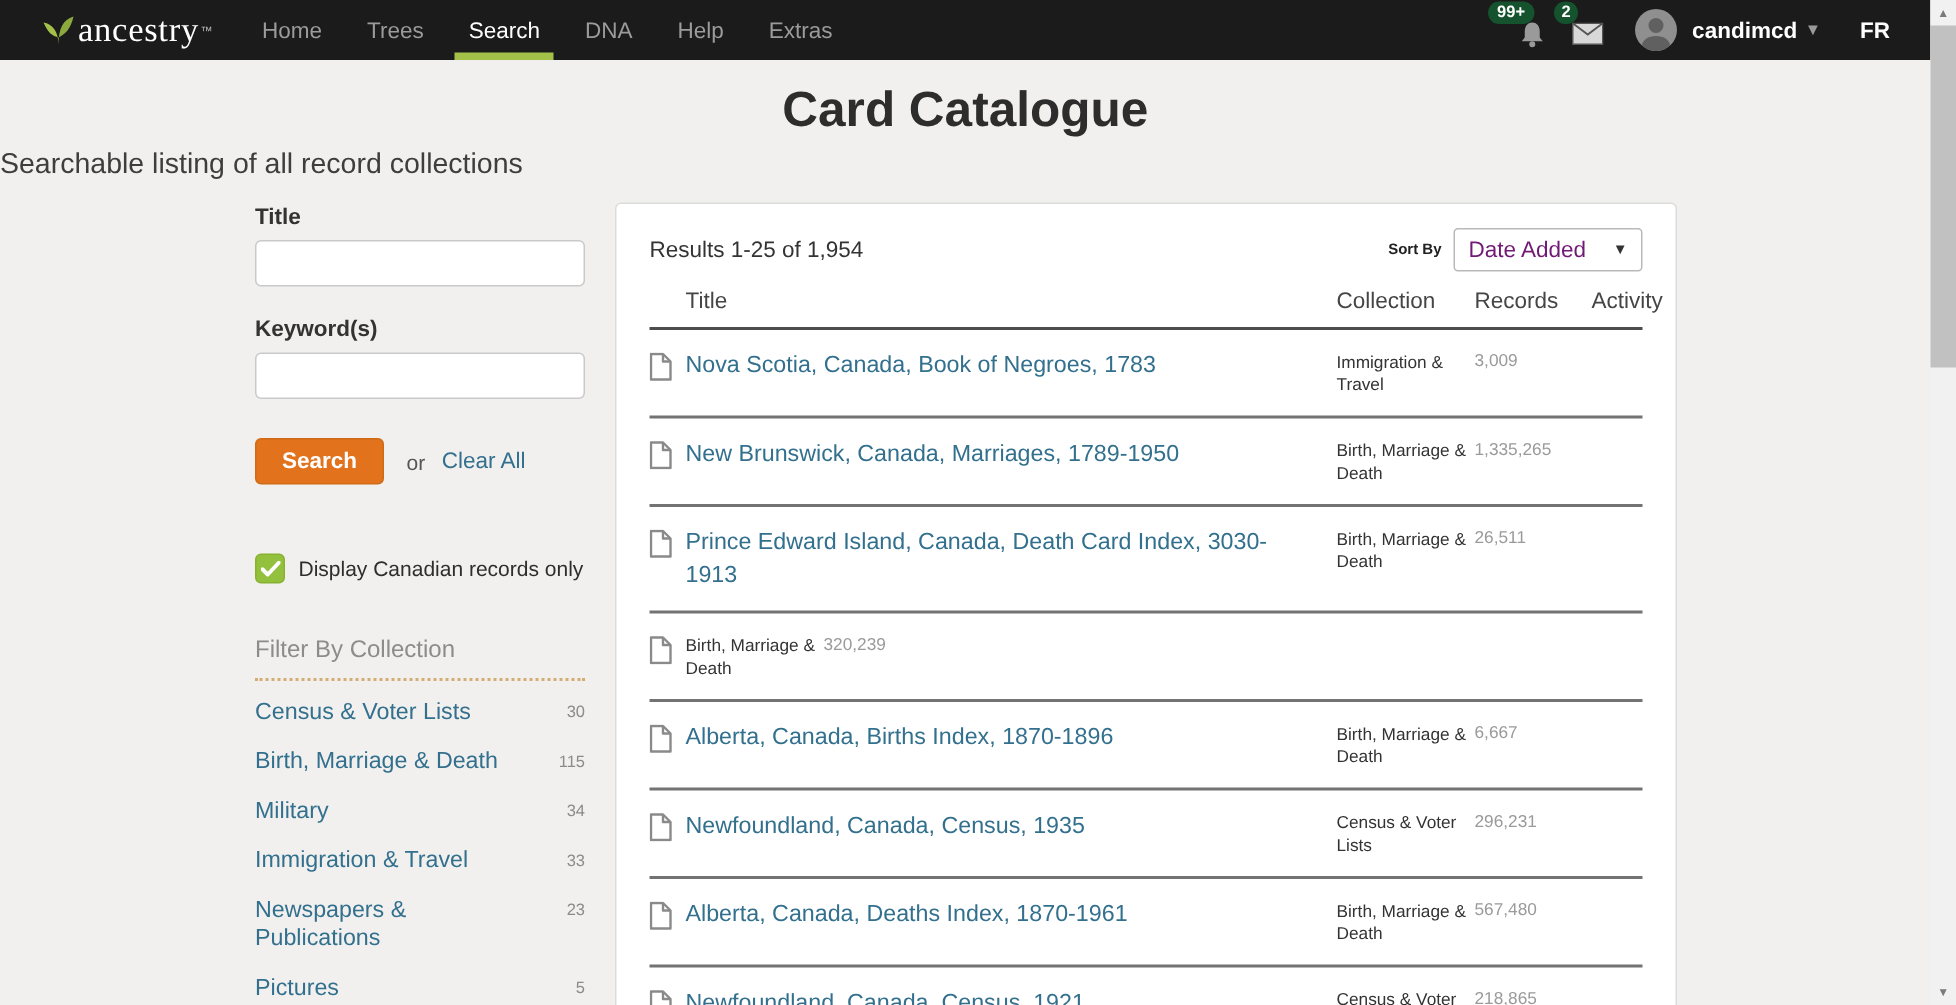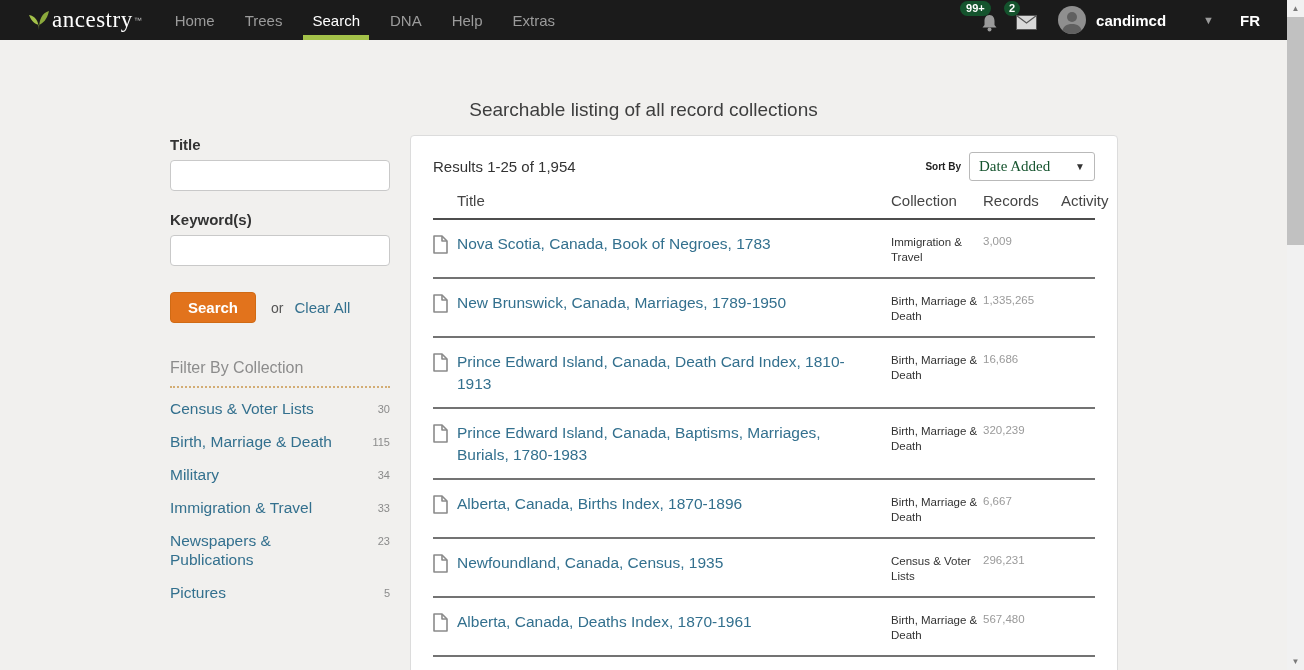--- a/index.html
+++ b/index.html
@@ -24,21 +24,21 @@
            font-weight:bold; border-radius:9px; padding:1px 6px; line-height:13px; white-space:nowrap; }
   .badge.small { left:-8px; padding:1px 5px; }
   .avatar { width:28px; height:28px; border-radius:50%; background:#8f8f8f; overflow:hidden; margin:0 10px 0 8px; position:relative; }
   .username { color:#fff; font-weight:bold; font-size:15px; }
   .chev { color:#9a9a9a; font-size:11px; margin-left:5px; }
   .lang { color:#fff; font-weight:bold; font-size:15px; margin-left:26px; }
 
   
   .page-title { position:absolute; top:54px; left:0; width:1287px; text-align:center;
                 font-size:33px; font-weight:bold; color:#2d2d2d; }
-  .page-subtitle { position:absolute; top:99px; left:0; width:1287px; text-align:center;
+  .page-subtitle { position:absolute; top:99px; left:0; width:1287px; 
                    font-size:19px; color:#3e3e3e; }
 
   
   .sidebar { position:absolute; left:170px; top:136px; width:220px; }
   .field-label { font-size:15px; font-weight:bold; color:#333; margin-bottom:7px; }
   .text-input { width:220px; height:31px; border:1px solid #c9c9c9; border-radius:4px; background:#fff; 
                 margin-bottom:20px; padding:0 8px; font-size:14px; }
   .search-row { display:flex; align-items:center; margin-top:6px; }
   .search-btn { background:#e2731c; border:1px solid #d06a14; color:#fff; font-weight:bold;
                 font-size:15px; padding:6px 17px; border-radius:4px; cursor:pointer; }
@@ -58,21 +58,21 @@
 
   
   .results-card { position:absolute; left:410px; top:135px; width:708px; height:600px;
                   background:#fff; border:1px solid #dcdcdc; border-radius:4px; padding:14px 22px 0 22px; }
   .results-head { display:flex; justify-content:space-between; align-items:center; height:32px; }
   .results-summary { font-size:15px; color:#333; }
   .sort-wrap { display:flex; align-items:center; }
   .sort-label { font-size:10px; font-weight:bold; color:#222; margin-right:8px; }
   .sort-select { width:126px; height:29px; border:1px solid #b9b9b9; border-radius:3px; background:#fff;
                  display:flex; align-items:center; justify-content:space-between; padding:0 9px; cursor:pointer; }
-  .sort-value { font-size:15px; color:#14532d;font-family:Liberation Serif, serif; }
+  .sort-value { font-size:15px; color:#701a75; }
   .sort-arrow { font-size:10px; color:#333; }
   .cols-head { display:flex; margin-top:10px; padding-bottom:9px; color:#454545; font-size:15px; }
   .col-icon { width:24px; flex:none; }
   .col-title { flex:1; padding-right:10px; }
   .col-collection { width:92px; flex:none; }
   .col-records { width:78px; flex:none; }
   .col-activity { width:34px; flex:none; }
   .table { border-top:2px solid #4d4d4d; }
   .t-row { display:flex; align-items:flex-start; padding:13px 0 12px 0; border-bottom:2px solid #737373; }
   .t-row .col-icon { padding-top:2px; }
@@ -126,40 +126,49 @@
           <path d="M0.5 0.5 L10.5 8 L20.5 0.5" fill="none" stroke="#555" stroke-width="1.2"></path>
         </svg>
         <span class="badge small">2</span>
       </div>
       <div class="avatar">
         <svg width="28" height="28" viewBox="0 0 28 28">
           <circle cx="14" cy="11" r="5" fill="#606060"></circle>
           <path d="M4 28 C4 20 9 18 14 18 C19 18 24 20 24 28 Z" fill="#606060"></path>
         </svg>
       </div>
-      <div style="display:flex;align-items:center;cursor:pointer;gap:32px;">
+      <div style="display:flex;align-items:center;cursor:pointer;">
         <span class="username">candimcd</span>
         <span class="chev">▼</span>
       </div>
       <span class="lang">FR</span>
     </div>
   </header>
 
+  <h1 class="page-title">Card Catalogue</h1>
   <div class="page-subtitle">Searchable listing of all record collections</div>
 
   <aside class="sidebar">
     <div class="field-label">Title</div>
     <input class="text-input" type="text" style="">
     <div class="field-label">Keyword(s)</div>
     <input class="text-input" type="text" style="">
     <div class="search-row">
       <button class="search-btn">Search</button>
       <span class="or-text">or</span>
       <a class="clear-link">Clear All</a>
     </div>
+    <div class="chk-row">
+      <span class="checkbox">
+        <svg width="13" height="11" viewBox="0 0 13 11">
+          <path d="M1 5.5 L4.5 9 L12 1" fill="none" stroke="#fff" stroke-width="2.6" stroke-linecap="round" stroke-linejoin="round"></path>
+        </svg>
+      </span>
+      <span class="chk-label">Display Canadian records only</span>
+    </div>
     <div class="filter-heading">Filter By Collection</div>
     <div class="filter-list">
         <div class="filter-item">
           <span class="filter-label">Census &amp; Voter Lists</span>
           <span class="filter-count">30</span>
         </div>
         <div class="filter-item">
           <span class="filter-label">Birth, Marriage &amp; Death</span>
           <span class="filter-count">115</span>
         </div>
@@ -233,37 +242,36 @@
           </div>
           <div class="col-activity"></div>
         </div>
         <div class="t-row">
           <div class="col-icon">
   <svg width="15" height="19" viewBox="0 0 15 19">
     <path d="M1 1 L9 1 L14 6 L14 18 L1 18 Z" fill="#fff" stroke="#8a8a8a" stroke-width="1.6" stroke-linejoin="round"></path>
     <path d="M9 1 L9 6 L14 6" fill="none" stroke="#8a8a8a" stroke-width="1.6" stroke-linejoin="round"></path>
   </svg>
 </div>
-          <div class="col-title"><a class="record-link">Prince Edward Island, Canada, Death Card Index, 1810-1913</a></div>
-          <div class="col-collection">
-            <div class="cell-collection">Birth, Marriage &amp; Death</div>
-          </div>
-          <div class="col-records">
-            <div class="cell-records">16,686</div>
-          </div>
-          <div class="col-activity"></div>
-        </div>
-        <div class="t-row">
-          <div class="col-icon">
-  <svg width="15" height="19" viewBox="0 0 15 19">
-    <path d="M1 1 L9 1 L14 6 L14 18 L1 18 Z" fill="#fff" stroke="#8a8a8a" stroke-width="1.6" stroke-linejoin="round"></path>
-    <path d="M9 1 L9 6 L14 6" fill="none" stroke="#8a8a8a" stroke-width="1.6" stroke-linejoin="round"></path>
-  </svg>
-</div>
-          <div class="col-title"><a class="record-link">Prince Edward Island, Canada, Baptisms, Marriages, Burials, 1780-1983</a></div>
+          <div class="col-title"><a class="record-link">Prince Edward Island, Canada, Death Card Index, 3030-1913</a></div>
+          <div class="col-collection">
+            <div class="cell-collection">Birth, Marriage &amp; Death</div>
+          </div>
+          <div class="col-records">
+            <div class="cell-records">26,511</div>
+          </div>
+          <div class="col-activity"></div>
+        </div>
+        <div class="t-row">
+          <div class="col-icon">
+  <svg width="15" height="19" viewBox="0 0 15 19">
+    <path d="M1 1 L9 1 L14 6 L14 18 L1 18 Z" fill="#fff" stroke="#8a8a8a" stroke-width="1.6" stroke-linejoin="round"></path>
+    <path d="M9 1 L9 6 L14 6" fill="none" stroke="#8a8a8a" stroke-width="1.6" stroke-linejoin="round"></path>
+  </svg>
+</div>
           <div class="col-collection">
             <div class="cell-collection">Birth, Marriage &amp; Death</div>
           </div>
           <div class="col-records">
             <div class="cell-records">320,239</div>
           </div>
           <div class="col-activity"></div>
         </div>
         <div class="t-row">
           <div class="col-icon">

